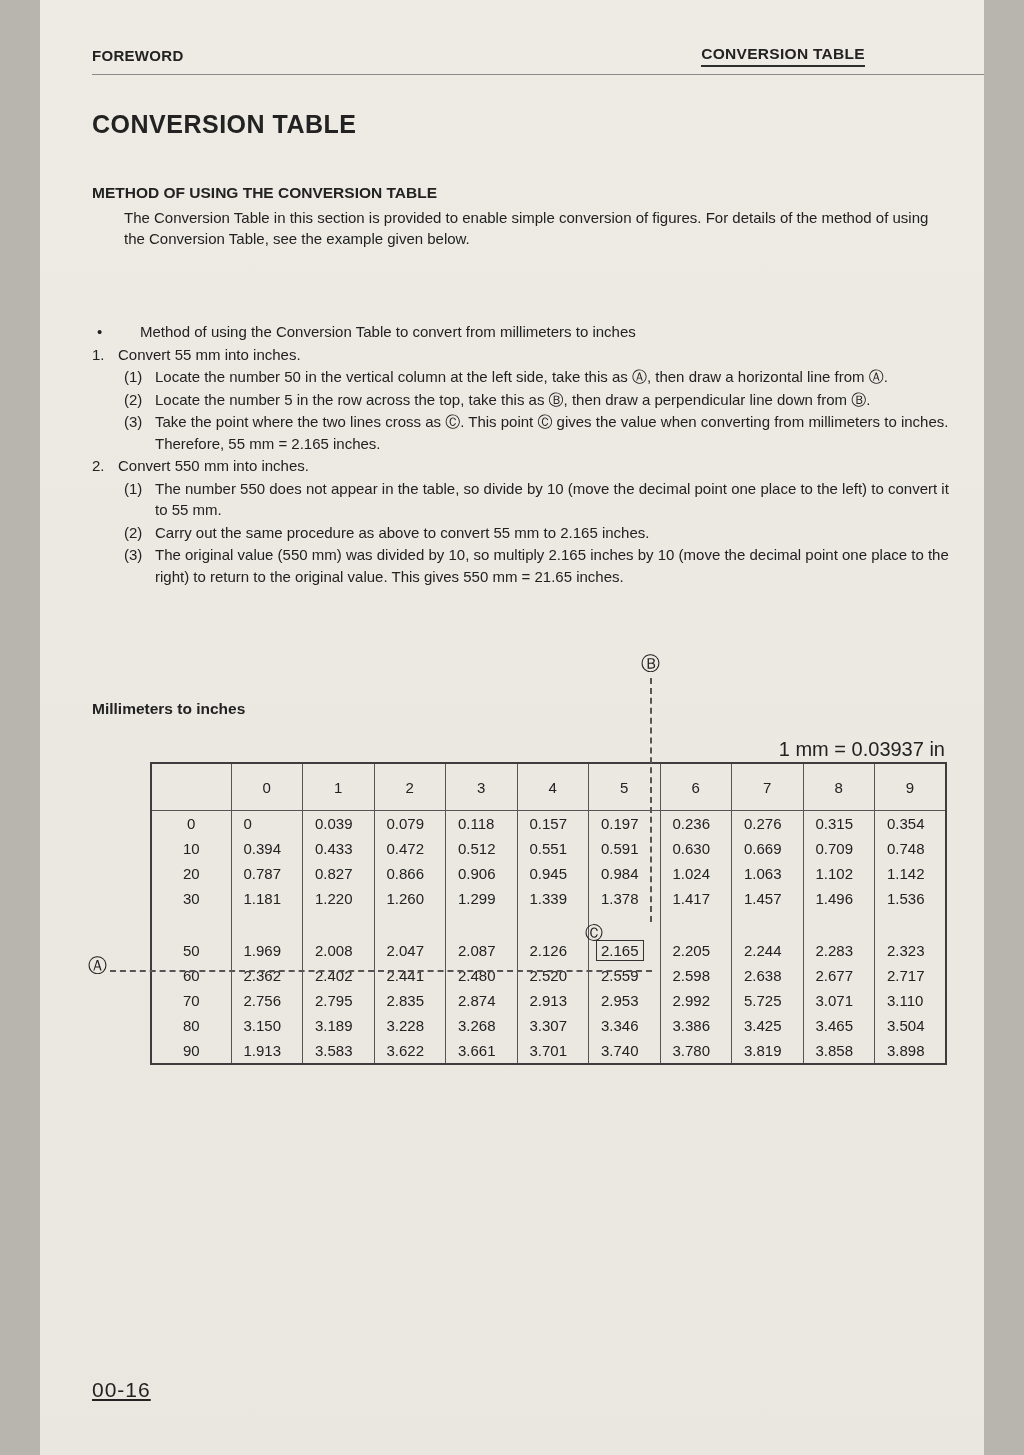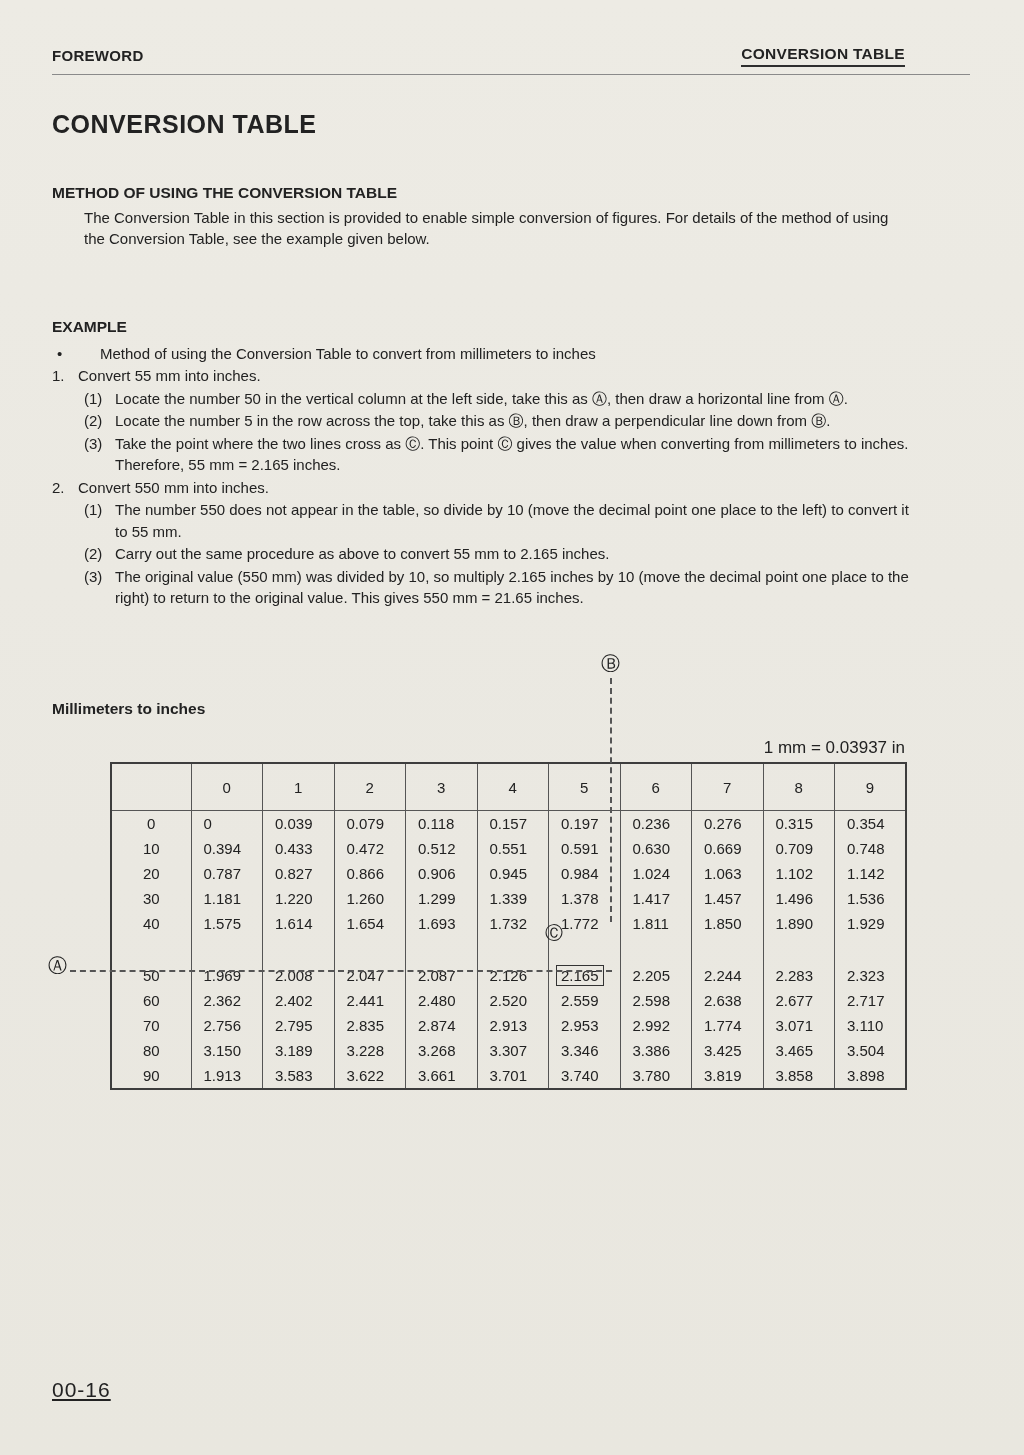--- a/index.html
+++ b/index.html
@@ -1,17 +1,17 @@
 <!DOCTYPE html>
 <html><head>
 <meta charset="utf-8">
 <style>
   html,body{margin:0;padding:0;background:#b8b5ae;}
   .page{
-    position:relative;width:1024px;height:1455px;margin:0 auto;
+    position:relative;width:944px;height:1455px;margin:0 auto;
     background:linear-gradient(180deg,#edebe4 0%,#eae8e1 60%,#e9e7df 100%);
     font-family:"Liberation Sans","DejaVu Sans",sans-serif;color:#222;overflow:hidden;
   }
   
   .hdr-left{position:absolute;left:52px;top:47px;font-weight:bold;font-size:15px;letter-spacing:.3px;}
   .hdr-right{position:absolute;right:119px;top:45px;font-weight:bold;font-size:15.5px;padding-bottom:2px;border-bottom:2px solid #2e2e2e;letter-spacing:.3px;}
   .hdr-rule{position:absolute;left:52px;top:74px;width:918px;border-top:1px solid #8a8a8a;}
   
   .page-title{position:absolute;left:52px;top:110px;font-size:25px;font-weight:bold;letter-spacing:.5px;}
   
@@ -22,21 +22,21 @@
   .example{position:absolute;left:52px;top:316px;width:860px;font-size:15px;line-height:21.5px;}
   .bullet-line{margin-top:5px;position:relative;padding-left:48px;}
   .bullet-line .b{position:absolute;left:5px;}
   .l1{position:relative;padding-left:26px;margin-top:1px;}
   .l1 .num{position:absolute;left:0;}
   .l2{position:relative;margin-left:32px;padding-left:31px;margin-top:1px;}
   .l2 .num{position:absolute;left:0;}
   
   .table-zone{position:absolute;left:0;top:648px;width:1024px;height:460px;}
   .caption{position:absolute;left:52px;top:52px;font-weight:bold;font-size:15.5px;}
-  .unit-note{position:absolute;right:119px;top:90px;font-size:17px;}
+  .unit-note{position:absolute;right:119px;top:90px;font-size:20px;}
   .marker{position:absolute;font-size:19px;color:#222;line-height:1;}
   .marker-b{left:601px;top:6px;}
   .marker-a{left:48px;top:308px;}
   .marker-c{left:545px;top:276px;font-size:18px;}
   .vdash{position:absolute;left:610px;top:30px;height:244px;border-left:2px dashed #555;}
   .hdash{position:absolute;left:70px;top:322px;width:542px;border-top:2px dashed #555;}
   
   .conv{position:absolute;left:110px;top:114px;width:795px;border-collapse:collapse;table-layout:fixed;font-size:15px;color:#222;border:2px solid #3d3d3d;background:transparent;}
   .conv th,.conv td{border-left:1px solid #555;border-right:1px solid #555;font-weight:normal;overflow:hidden;}
   .conv thead th{height:44px;text-align:center;border-bottom:1px solid #555;}
@@ -57,21 +57,20 @@
   <div class="hdr-rule"></div>
 
   <div class="page-title">CONVERSION TABLE</div>
 
   <div class="method">
     <div class="sec-heading">METHOD OF USING THE CONVERSION TABLE</div>
     <div class="method-body">The Conversion Table in this section is provided to enable simple conversion of figures.  For details of the method of using the Conversion Table, see the example given below.</div>
   </div>
 
   <div class="example">
-    <div class="sec-heading">EXAMPLE</div>
     <div class="bullet-line">
       <span class="b">•</span>
       <span>Method of using the Conversion Table to convert from millimeters to inches</span>
     </div>
 
     <div class="l1">
       <span class="num">1.</span>
       <span>Convert 55 mm into inches.</span>
     </div>
     <div class="l2">
@@ -183,33 +182,20 @@
             <td>1.181</td>
             <td>1.220</td>
             <td>1.260</td>
             <td>1.299</td>
             <td>1.339</td>
             <td>1.378</td>
             <td>1.417</td>
             <td>1.457</td>
             <td>1.496</td>
             <td>1.536</td>
-          </tr>
-          <tr>
-            <th>40</th>
-            <td>1.575</td>
-            <td>1.614</td>
-            <td>1.654</td>
-            <td>1.693</td>
-            <td>1.732</td>
-            <td>1.772</td>
-            <td>1.811</td>
-            <td>1.850</td>
-            <td>1.890</td>
-            <td>1.929</td>
           </tr>
           <tr class="gap">
             <th>50</th>
             <td>1.969</td>
             <td>2.008</td>
             <td>2.047</td>
             <td>2.087</td>
             <td>2.126</td>
             <td><span class="boxed">2.165</span></td>
             <td>2.205</td>
@@ -232,21 +218,21 @@
           </tr>
           <tr>
             <th>70</th>
             <td>2.756</td>
             <td>2.795</td>
             <td>2.835</td>
             <td>2.874</td>
             <td>2.913</td>
             <td>2.953</td>
             <td>2.992</td>
-            <td>1.774</td>
+            <td>5.725</td>
             <td>3.071</td>
             <td>3.110</td>
           </tr>
           <tr>
             <th>80</th>
             <td>3.150</td>
             <td>3.189</td>
             <td>3.228</td>
             <td>3.268</td>
             <td>3.307</td>

